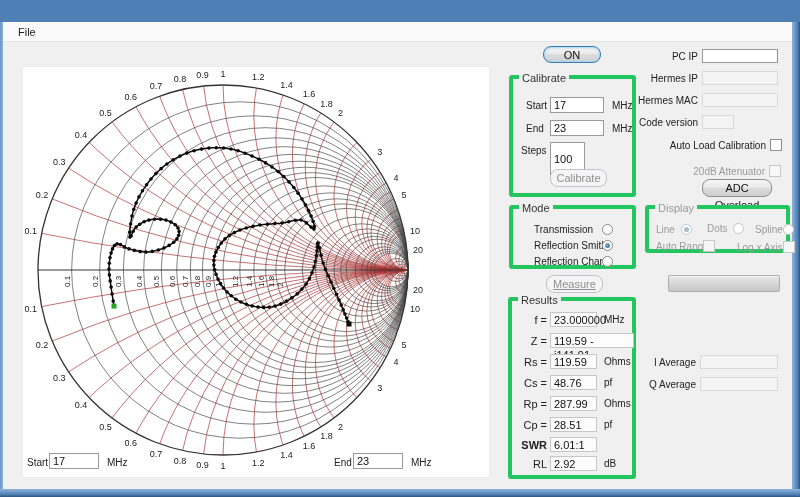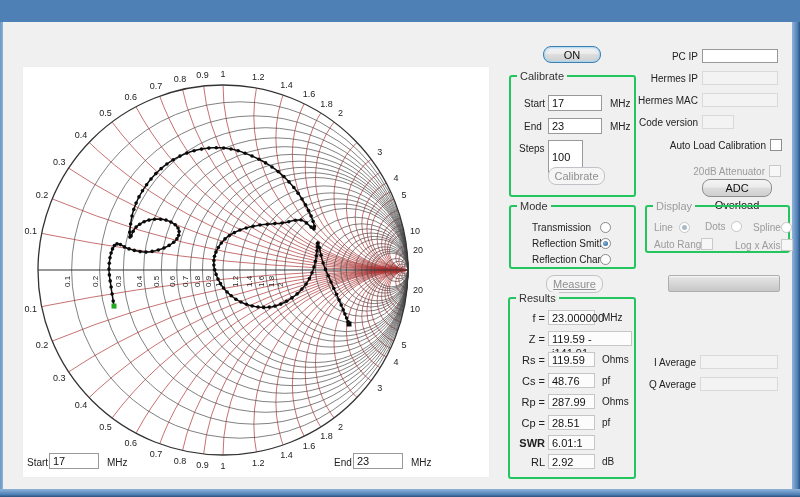--- a/index.html
+++ b/index.html
@@ -24,21 +24,21 @@
   .lbl{font-size:10px;color:#222;white-space:nowrap;}
   .lbl.dis{color:#9b9b9b;text-align:right;}
   .lbl.r{text-align:right;}
   .tbox{background:#fff;border:1px solid #999;font-size:11px;color:#111;padding:0 3px;line-height:13px;font-family:"Liberation Sans",sans-serif;}
   .tbox.ro{background:#fcfcfc;border-color:#c6c6c6;}
   .tbox.dis{background:#f3f3f3;border-color:#d9d9d9;}
   input.tbox{outline:none;}
   .btn{border:1px solid #8e8e8e;border-radius:8px;background:linear-gradient(180deg,#f4f4f4,#ebebeb 45%,#dddddd 50%,#cfcfcf);font-size:11px;color:#111;text-align:center;}
   .btn.focused{border-color:#3c7fb1;box-shadow:inset 0 0 2px 1px #a5d5f2;}
   .btn.dis{background:#f5f5f5;border-color:#c0c4c8;color:#8f8f8f;box-shadow:none;}
-  .gbox{border:2px solid #22c55e;border-radius:3px;}
+  .gbox{border:4px solid #22c55e;border-radius:3px;}
   .gbox-title{position:absolute;top:-7px;left:6px;background:#f0f0f0;padding:0 3px;font-size:11px;color:#333;}
   .gbox-title.dis{color:#9b9b9b;}
   .cb{width:12px;height:12px;background:#fff;border:1px solid #8e8e8e;}
   .cb.dis{border-color:#c9c9c9;background:#f7f7f7;}
   .rad{width:11px;height:11px;border-radius:50%;background:#fff;border:1px solid #8a8a8a;}
   .rad.sel::after{content:'';position:absolute;left:2px;top:2px;right:2px;bottom:2px;border-radius:50%;background:radial-gradient(circle at 35% 35%,#7eb4dd,#2c5f8e);}
   .rad.dis{border-color:#c5c5c5;}
   .rad.dis.sel::after{background:#a9bcc9;}
   #progressbar{border:1px solid #aeaeae;border-radius:2px;background:linear-gradient(180deg,#e9e9e9,#d6d6d6 50%,#c7c7c7);box-shadow:inset 0 1px 0 #f6f6f6;}
   .row-lbl{font-size:11px;color:#222;text-align:right;}
@@ -46,20 +46,23 @@
 </style>
 </head>
 <body>
 
 <div id="stage">
   <div class="abs" id="frame-left"></div>
   <div class="abs" id="frame-right"></div>
   <div class="abs" id="frame-bottom"></div>
 
   <div class="abs" id="client">
+    <div class="abs" id="menubar">
+      <div class="abs menu-item">File</div>
+    </div>
 
     <div class="abs" id="chart-panel">
       <svg id="smith-svg" width="466" height="410">
           <defs>
             <clipPath id="smclip">
               <circle cx="200" cy="203" r="184.6"></circle>
             </clipPath>
           </defs>
           <g clip-path="url(#smclip)">
             <circle cx="385" cy="-1647" r="1850" fill="none" stroke="#b03434" stroke-width="0.7"></circle>

